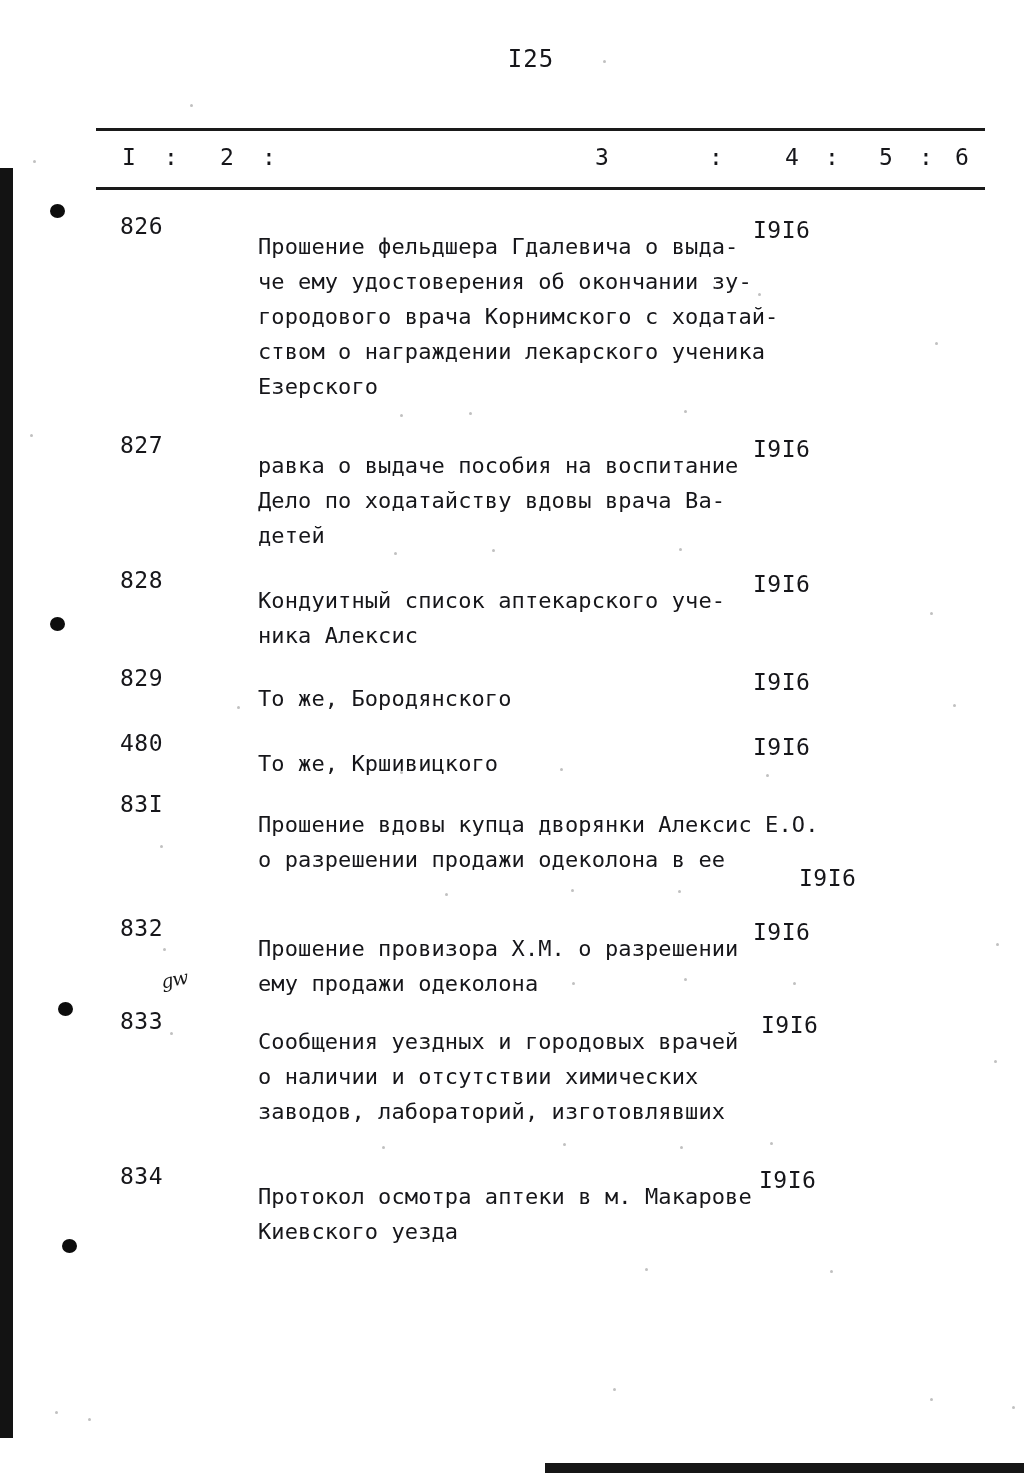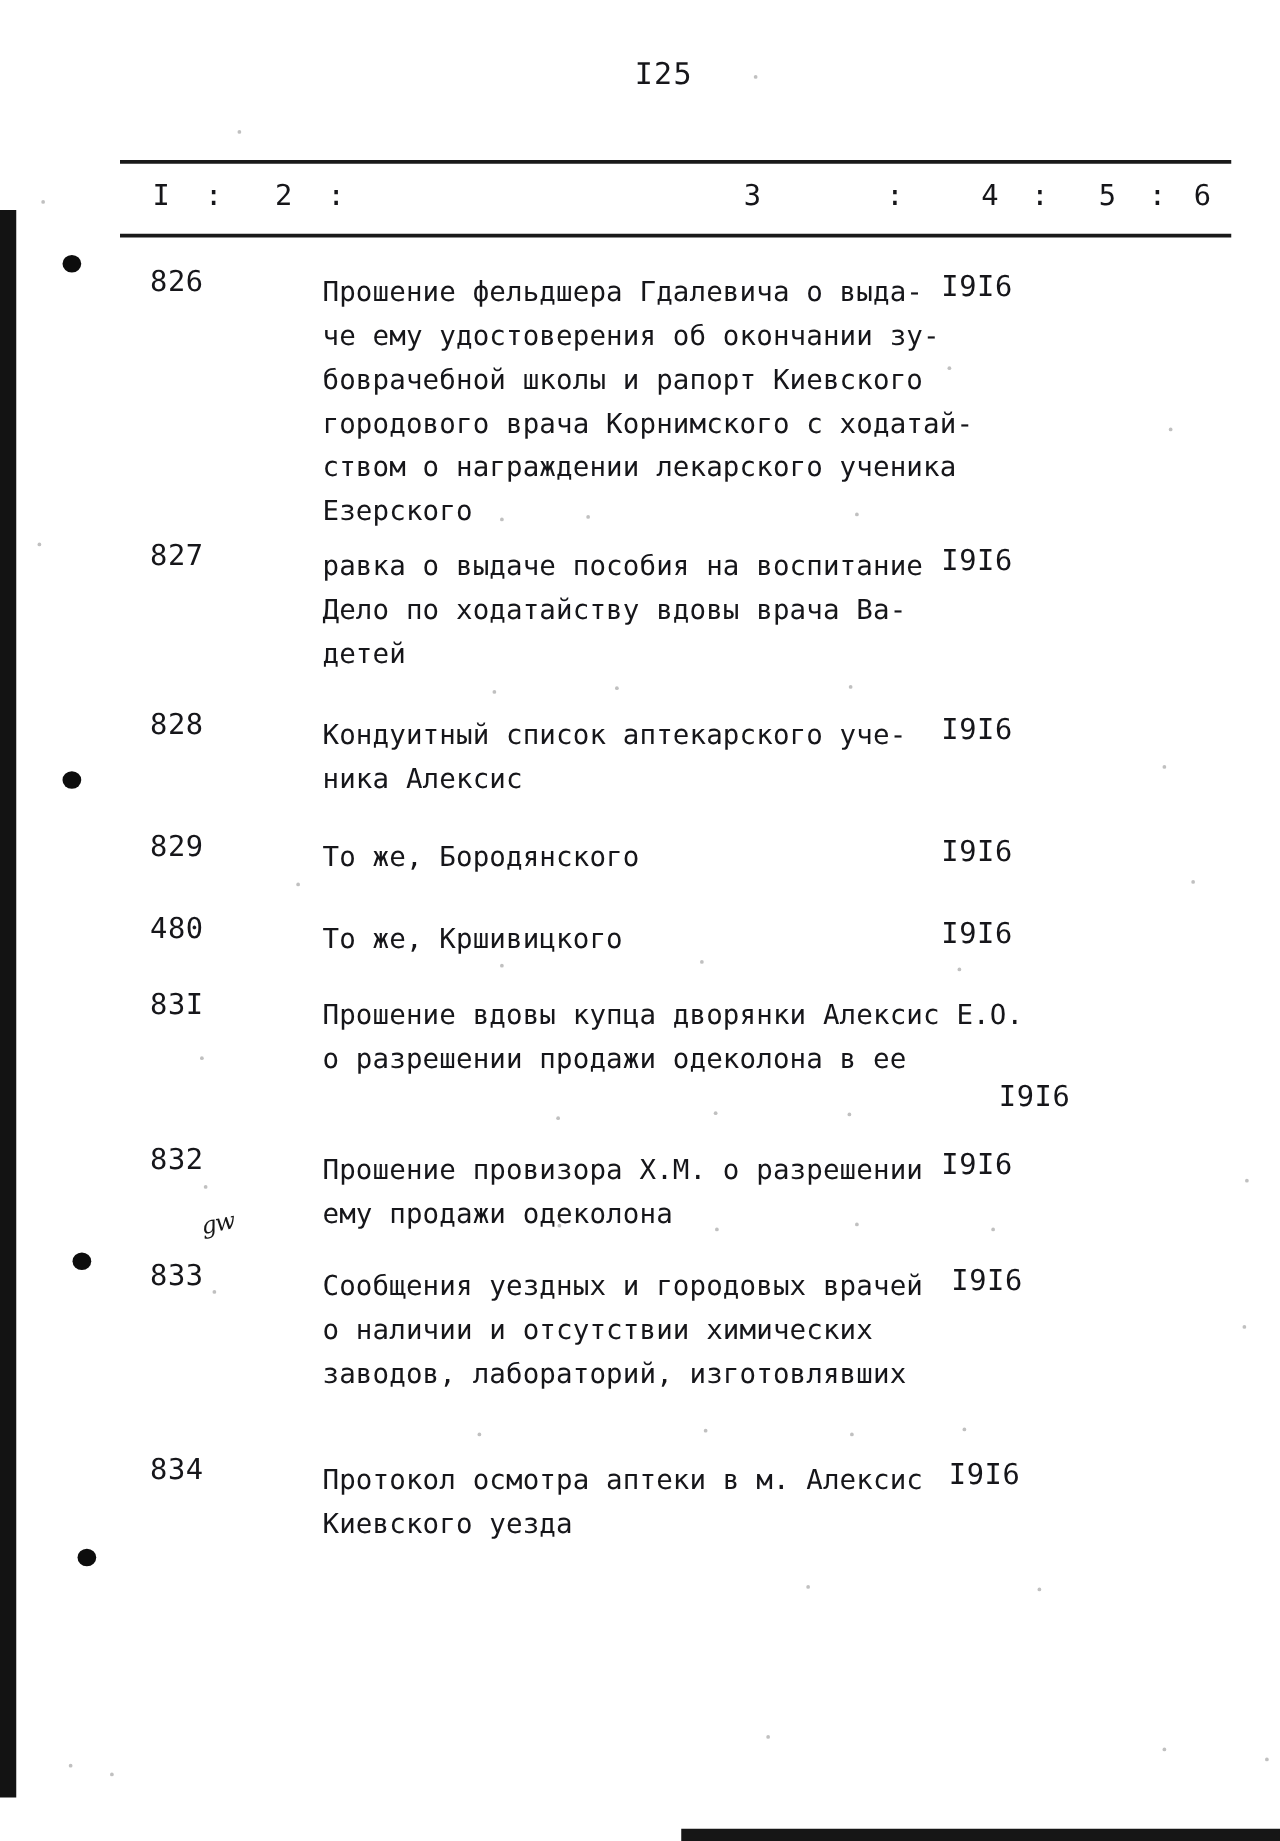--- a/index.html
+++ b/index.html
@@ -93,21 +93,21 @@
     position: absolute;
     left: 24px;
     top: 0;
     font-size: 23px;
     letter-spacing: .5px;
     white-space: nowrap;
   }
   .entry-body {
     position: absolute;
     left: 162px;
-    top: 4px;
+    top: 16px;
     width: 640px;
   }
   .entry-line {
     font-size: 22px;
     line-height: 35px;
     white-space: pre;
     letter-spacing: .1px;
   }
   .entry-year {
     position: absolute;
@@ -204,21 +204,20 @@
     <div class="margin-dot" style="left: 58px; top: 1002px;"></div>
     <div class="margin-dot" style="left: 62px; top: 1239px;"></div>
   </div>
 
 <div id="entries-layer">
     <div class="entry" style="top: 213px;">
       <div class="entry-num">826</div>
       <div class="entry-body">
         <div class="entry-line">Прошение фельдшера Гдалевича о выда-</div>
         <div class="entry-line">че ему удостоверения об окончании зу-</div>
-        <div class="entry-line">бовpачебной школы и рапорт Киевского</div>
         <div class="entry-line">городового врача Корнимского с ходатай-</div>
         <div class="entry-line">ством о награждении лекарского ученика</div>
         <div class="entry-line">Езерского</div>
       </div>
       <div class="entry-year" style="left: 657px; top: 0px;">I9I6</div>
     </div>
     <div class="entry" style="top: 432px;">
       <div class="entry-num">827</div>
       <div class="entry-body">
         <div class="entry-line">равка о выдаче пособия на воспитание</div>
@@ -270,20 +269,20 @@
       <div class="entry-body">
         <div class="entry-line">Сообщения уездных и городовых врачей</div>
         <div class="entry-line">о наличии и отсутствии химических</div>
         <div class="entry-line">заводов, лабораторий, изготовлявших</div>
       </div>
       <div class="entry-year" style="left: 665px; top: 0px;">I9I6</div>
     </div>
     <div class="entry" style="top: 1163px;">
       <div class="entry-num">834</div>
       <div class="entry-body">
-        <div class="entry-line">Протокол осмотра аптеки в м. Алексис</div>
+        <div class="entry-line">Протокол осмотра аптеки в м. Макарове</div>
         <div class="entry-line">Киевского уезда</div>
       </div>
       <div class="entry-year" style="left: 663px; top: 0px;">I9I6</div>
     </div>
   </div>
 
 <div id="handwritten-note">gw</div>
 
 </body></html>

